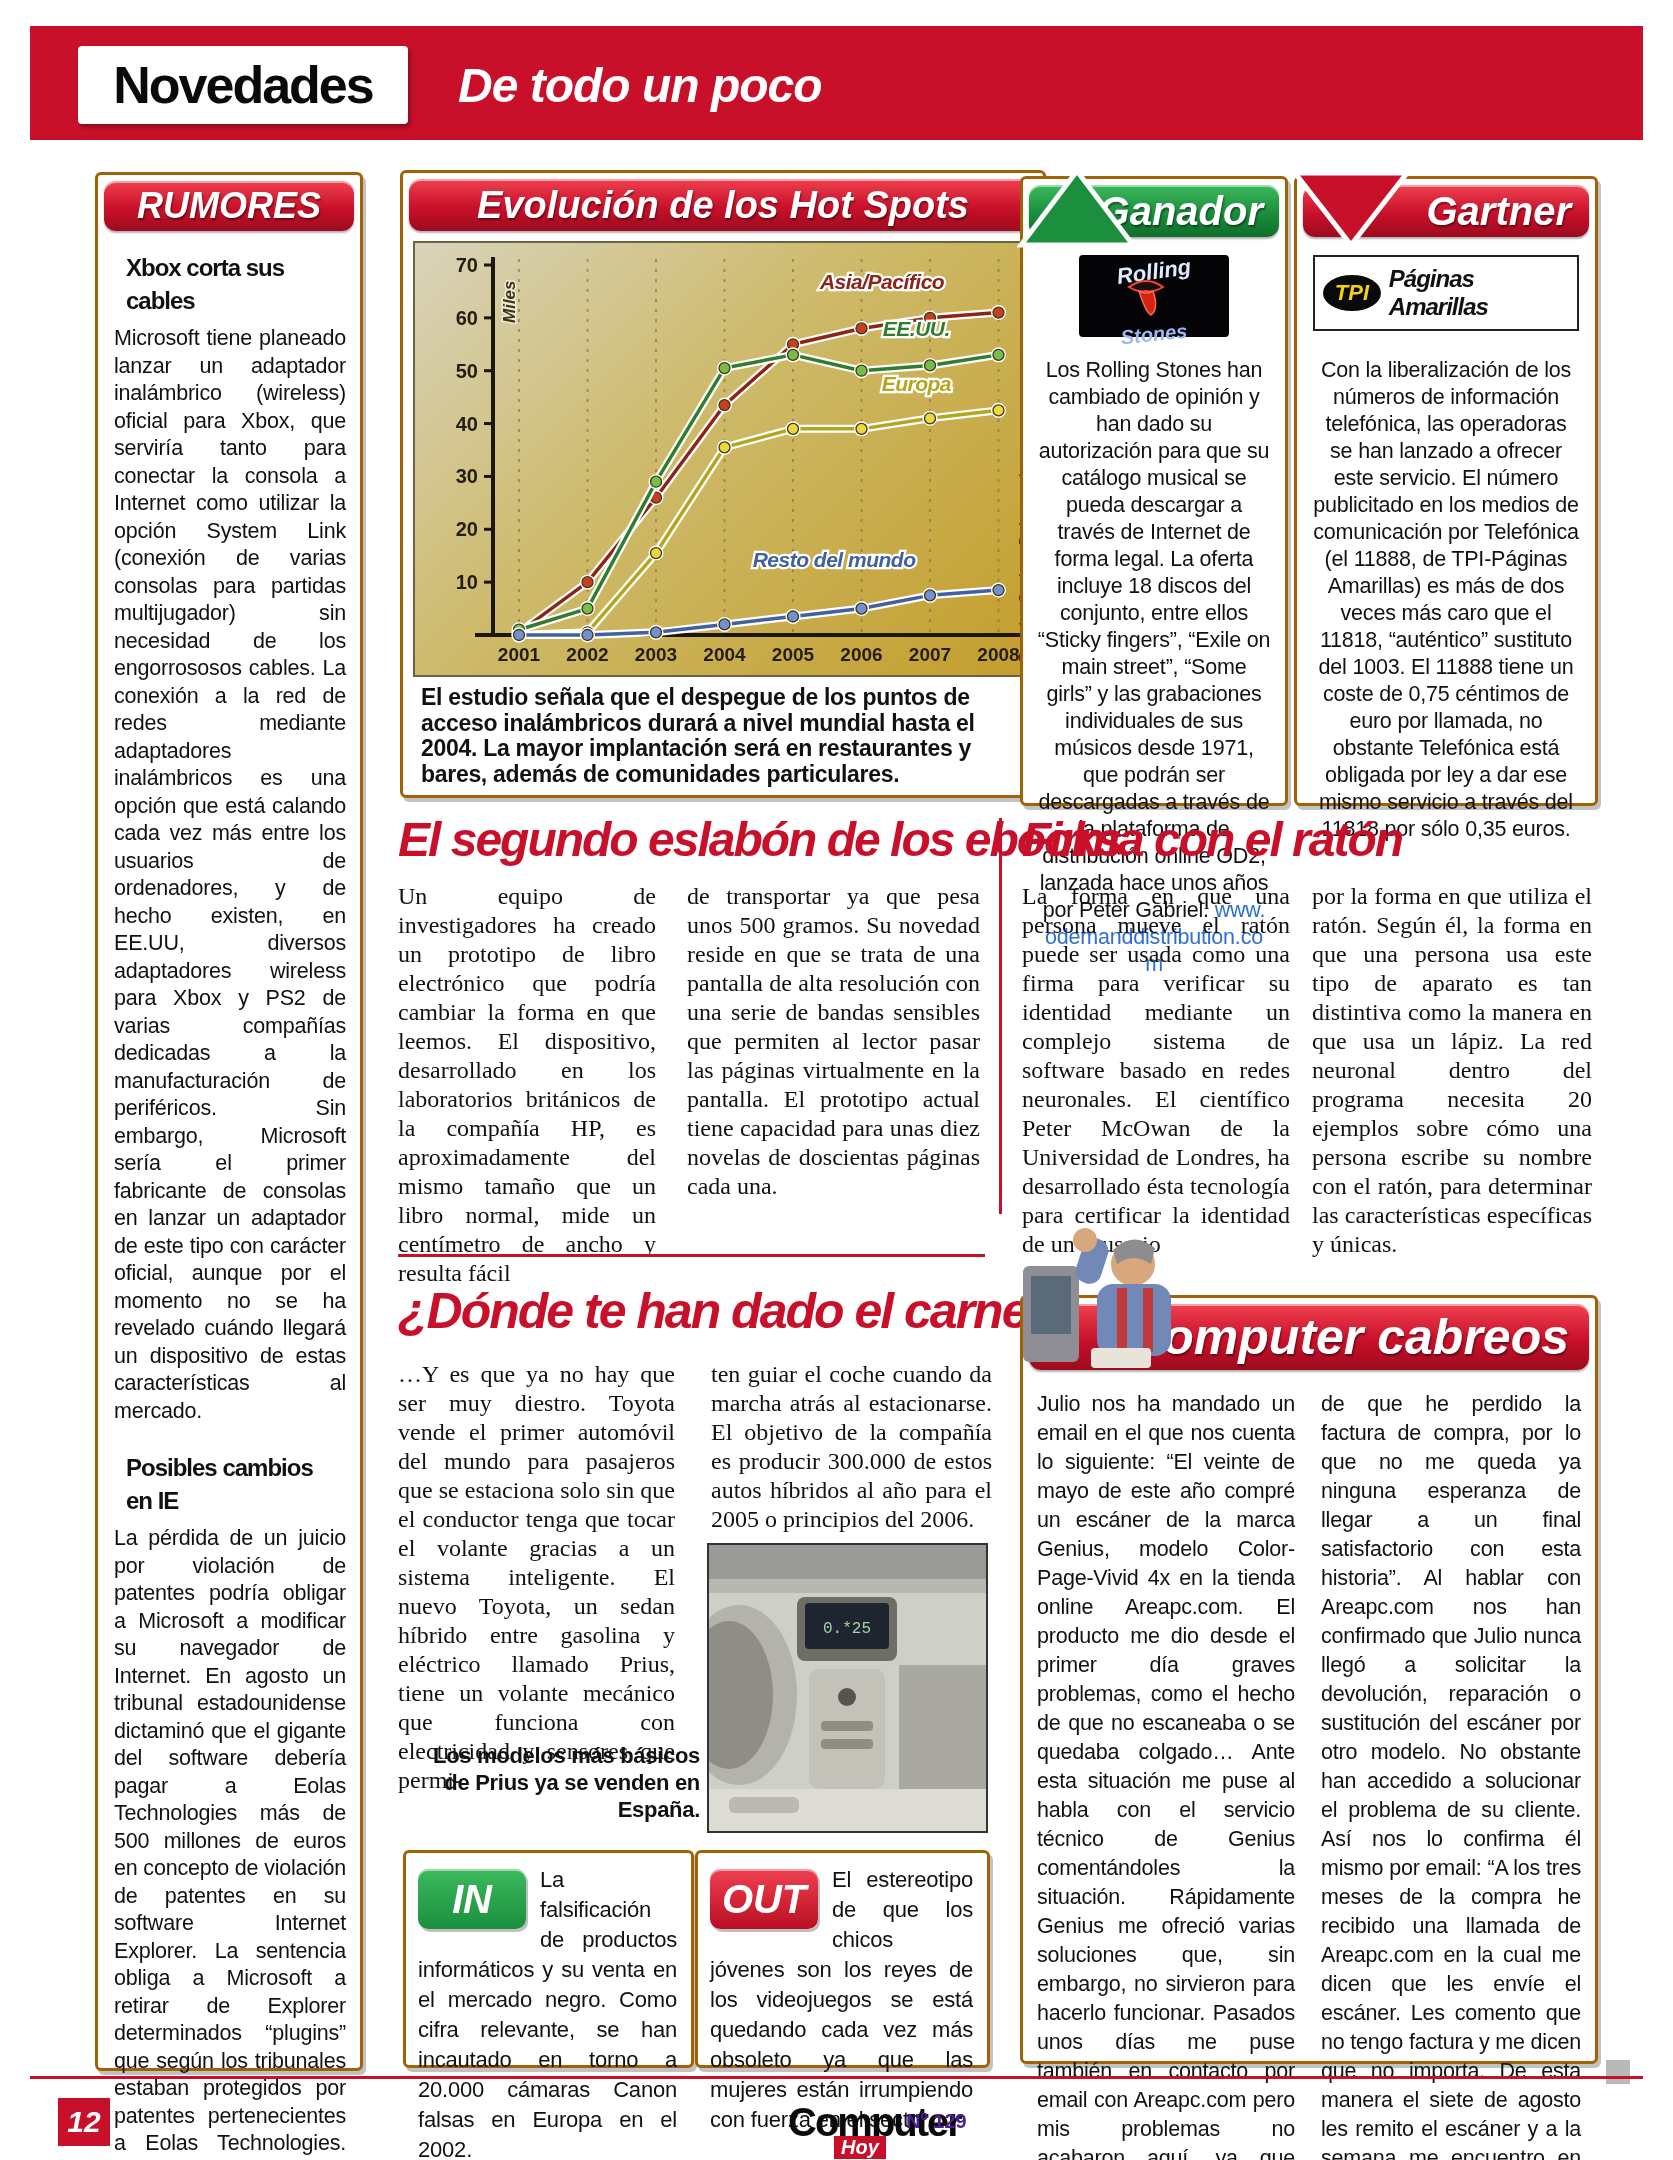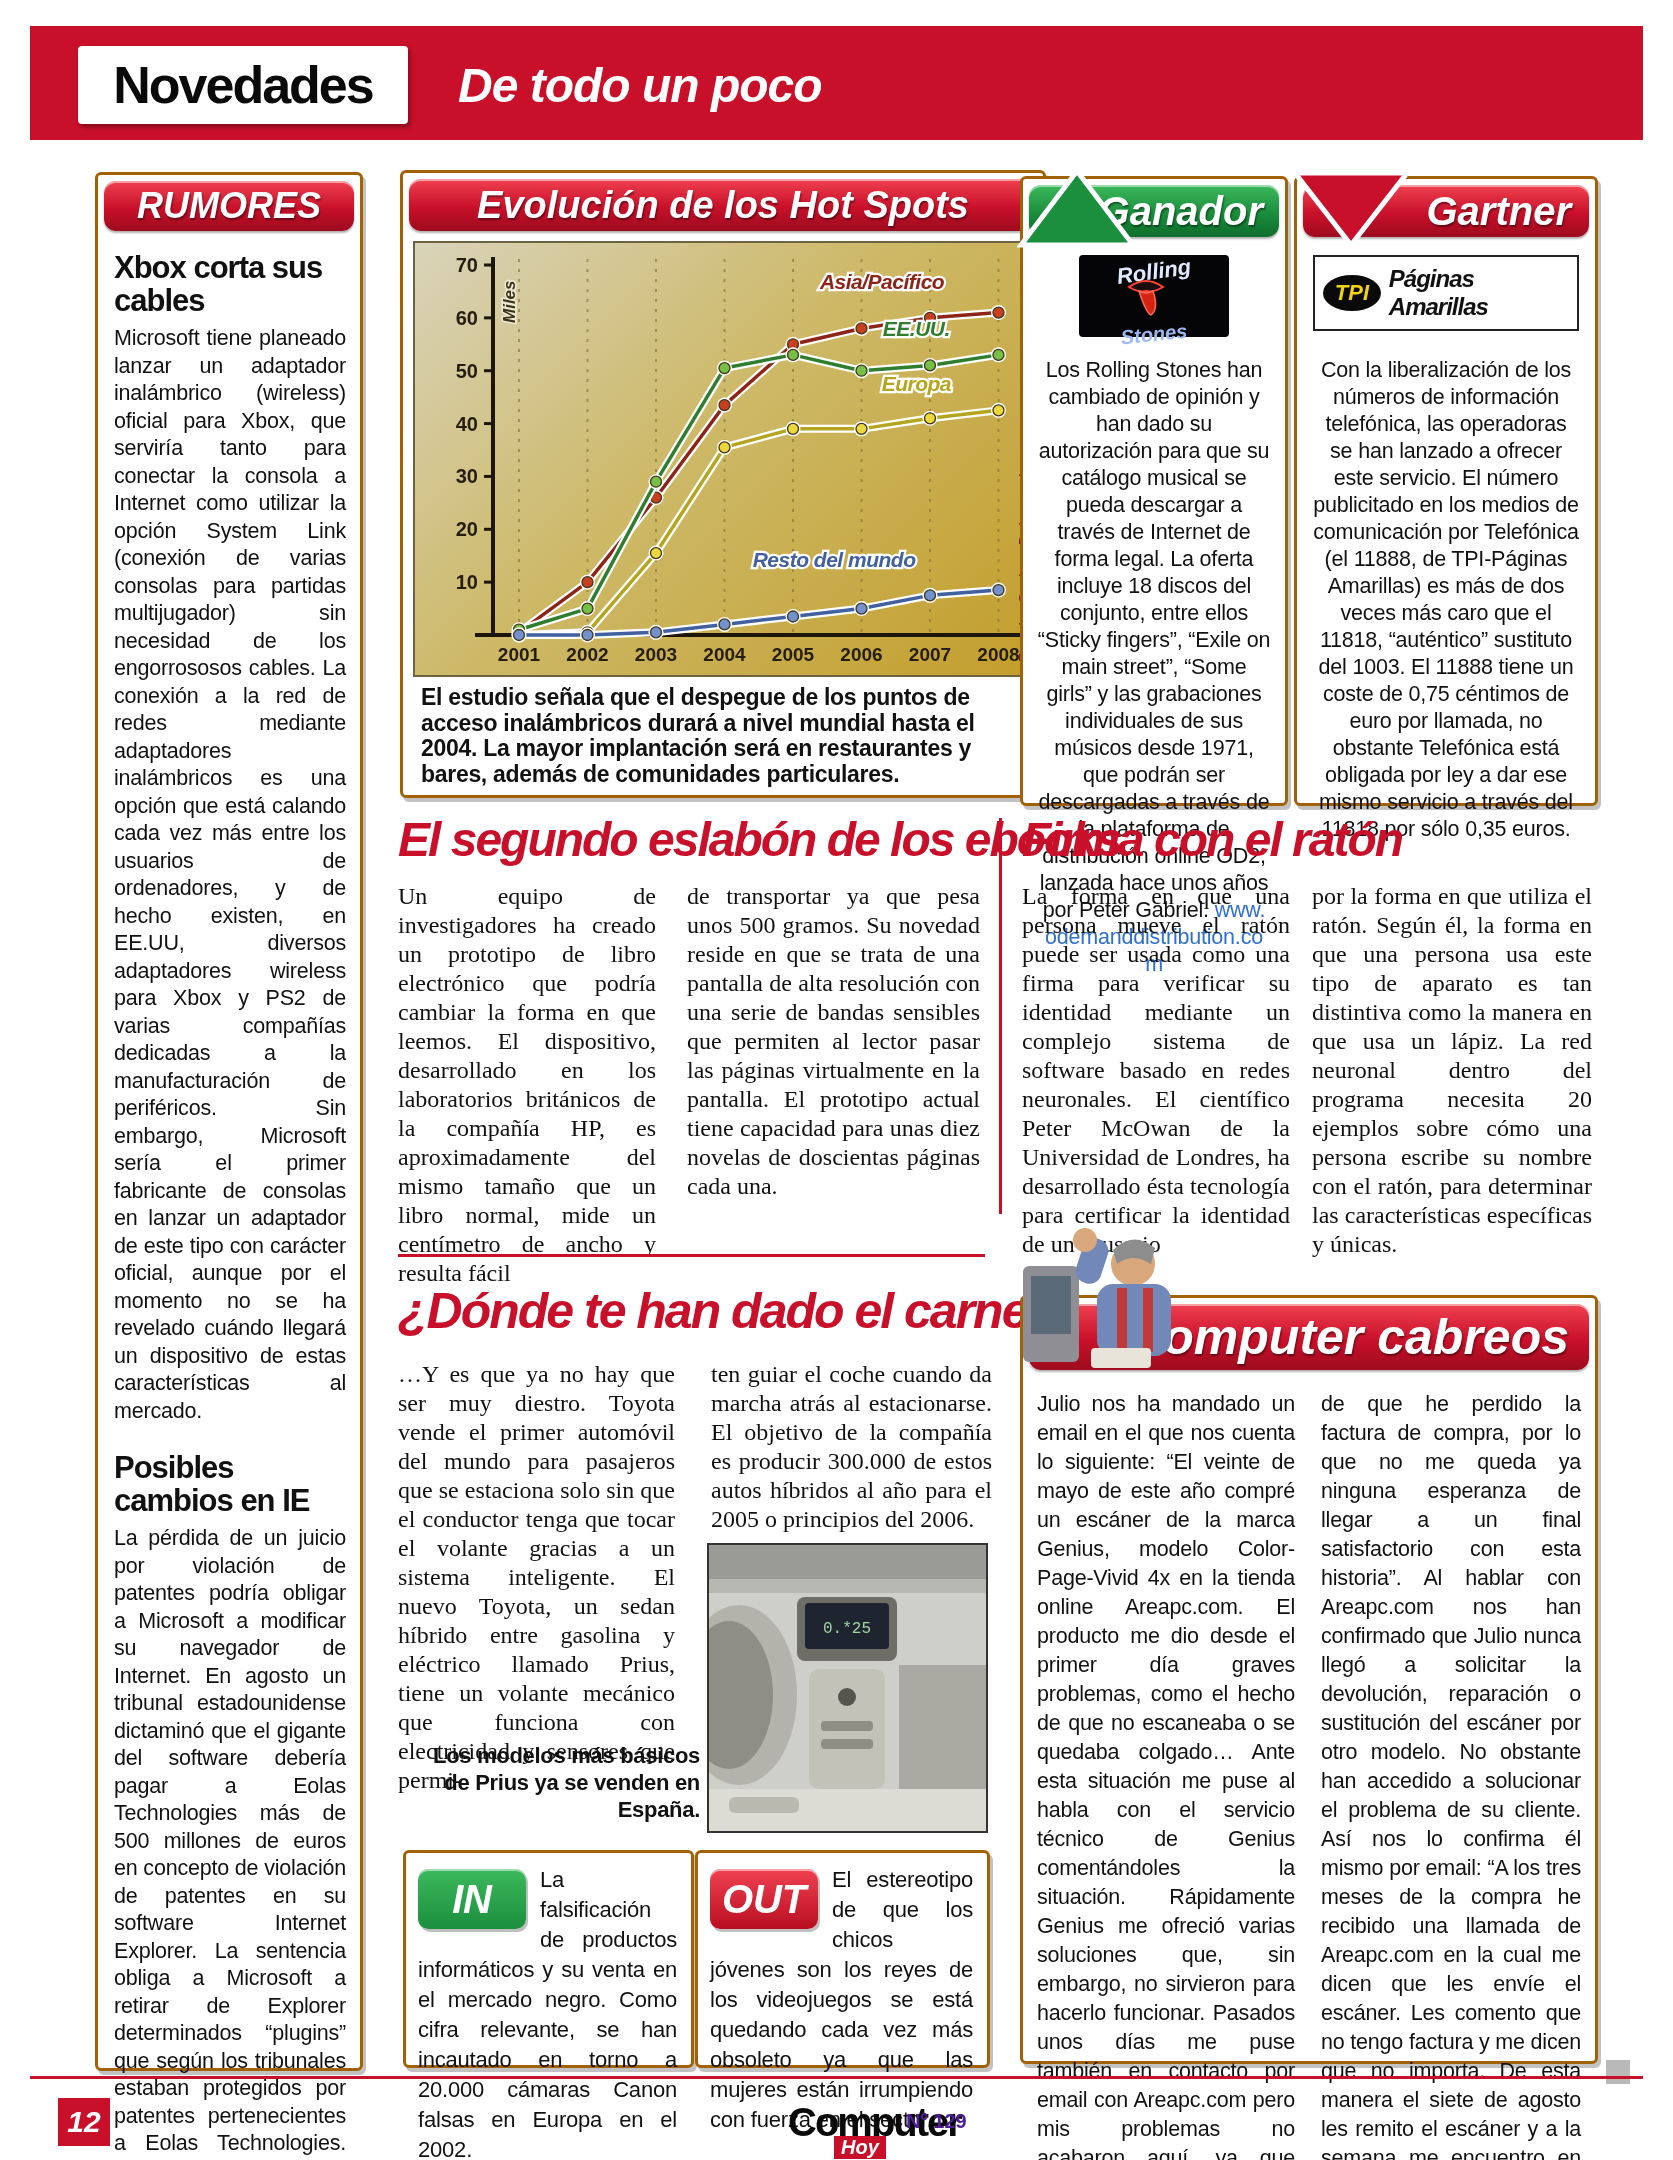--- a/index.html
+++ b/index.html
@@ -16,21 +16,21 @@
 
   
   .panel{background:#fff;border:3px solid #a16207;border-radius:6px;box-shadow:3px 4px 0 #c2c2c2;}
   .bar{background:linear-gradient(#ef4150,#c9102a 55%,#9d0b1e);border-radius:12px;
        display:flex;align-items:center;justify-content:center;
        box-shadow:inset 0 2px 0 rgba(255,255,255,.5), 0 2px 2px rgba(0,0,0,.3);}
   .bar span{font-style:italic;font-weight:900;color:#fff;text-shadow:1px 2px 2px rgba(0,0,0,.45);}
 
   
   .rumores-body{font-size:21.5px;line-height:27.5px;text-align:justify;letter-spacing:-.2px;}
-  .rumores-h{font-weight:900;font-size:31px;line-height:33px;letter-spacing:-1px;margin:14px 0 8px;}
+  .rumores-h{font-weight:900;font-size:24px;line-height:33px;letter-spacing:-1px;margin:14px 12px 8px;}
 
   
   .chart-area{background:linear-gradient(135deg,#d9d3ba 0%,#cdb968 45%,#c39e2c 100%);
               border:2px solid #6d6242;}
   .ytick{font:700 20px "Liberation Sans",sans-serif;fill:#251e0e;}
   .xtick{font:700 19px "Liberation Sans",sans-serif;fill:#251e0e;}
   .ylab{font:italic 700 17px "Liberation Sans",sans-serif;fill:#3c341a;stroke:#efe9d2;stroke-width:3;paint-order:stroke;}
   .slab{font:italic 900 21px "Liberation Sans",sans-serif;stroke:#fff;stroke-width:4.5;paint-order:stroke;letter-spacing:-.5px;}
   .chart-caption{font-weight:700;font-size:23px;line-height:25.5px;letter-spacing:-.3px;}
   .chart-source{font-style:italic;font-weight:700;font-size:15px;color:#7c170c;

